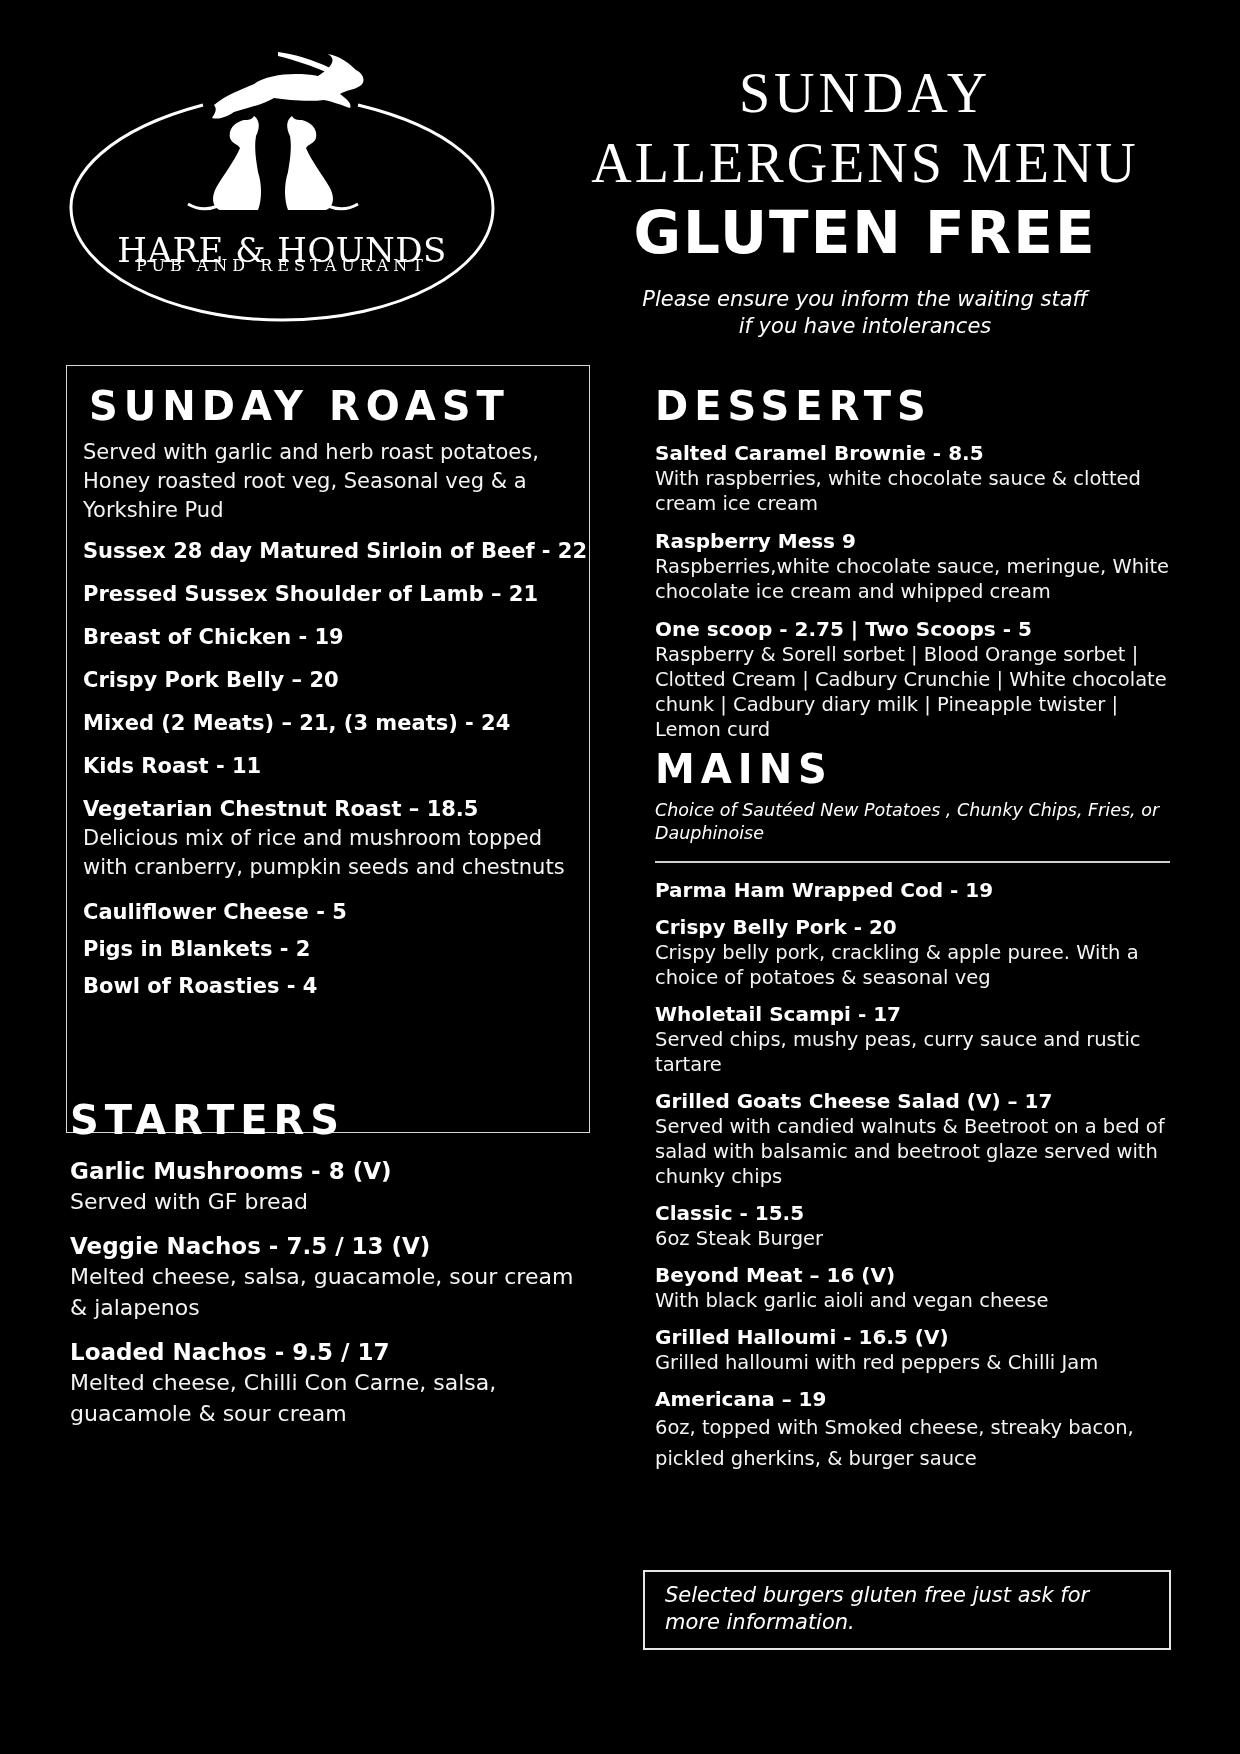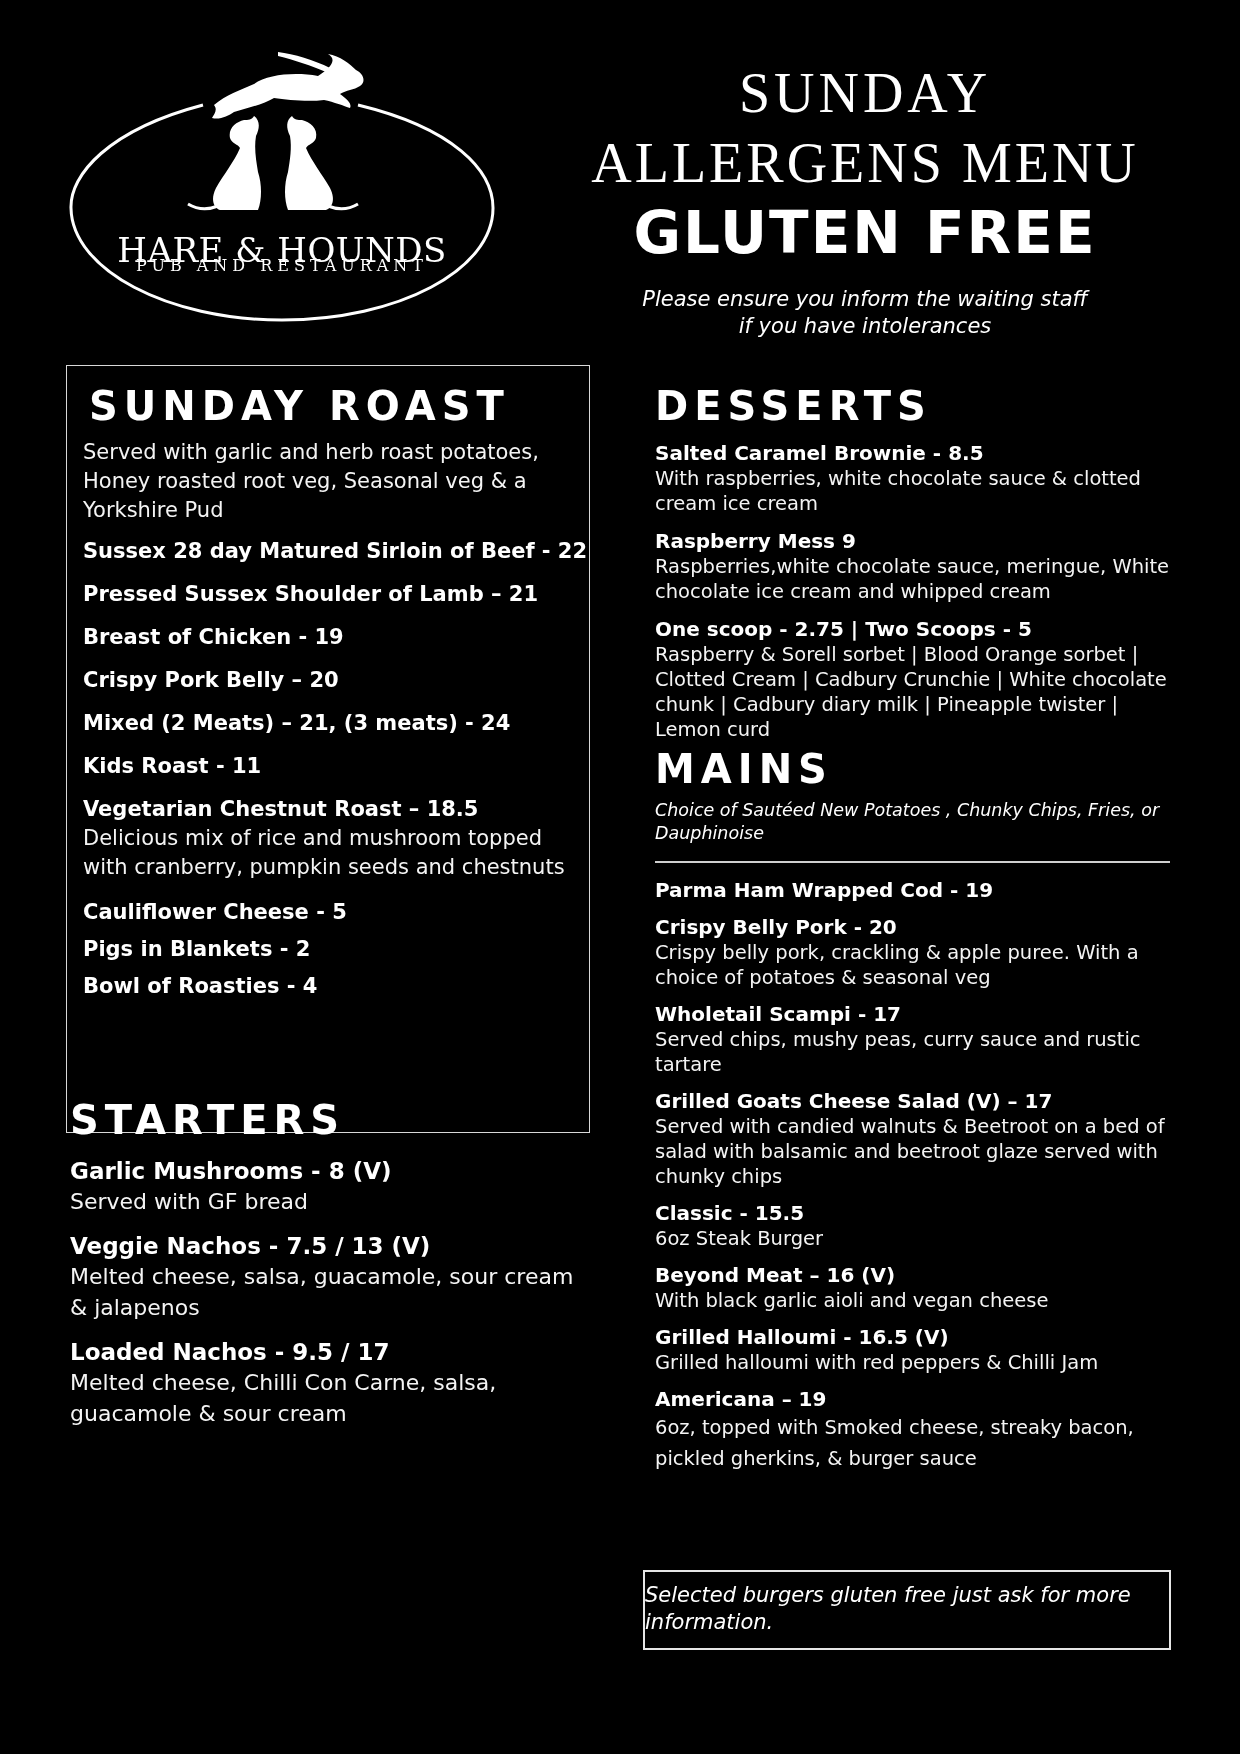--- a/index.html
+++ b/index.html
@@ -50,21 +50,21 @@
 
   
   .mains { left:655px; top:747px; width:515px; }
   .mains .sub { font-style:italic; font-size:17.5px; line-height:23px; margin-top:8px; }
   .mains .rule { height:2px; background:#cfcfcf; margin-top:16px; margin-bottom:14px; width:515px; }
   .mains .item { margin-bottom:11px; }
   .mains .item-name { font-size:20px; line-height:26px; }
   .mains .item-desc.tall { line-height:31px; }
 
   
-  .note-box { left:643px; top:1570px; width:528px; height:80px; border:2px solid #e6e6e6; box-sizing:border-box; padding:10px 0; font-style:italic; font-size:21px; line-height:27px; }
+  .note-box { left:643px; top:1570px; width:528px; height:80px; border:2px solid #e6e6e6; box-sizing:border-box; padding:10px 20px; font-style:italic; font-size:21px; line-height:27px; }
 </style>
 </head>
 <body>
 
 <div class="abs logo">
   <svg width="428" height="275" viewBox="0 0 428 275">
 
     <path d="M135 55 C 40 80, 2 125, 3 158 C 4 220, 100 270, 214 270 C 330 270, 425 220, 425 158 C 425 120, 385 78, 290 55" fill="none" stroke="#fff" stroke-width="3"></path>
 
     <path d="M146 55 C 158 45, 172 40, 186 34 C 200 24, 228 22, 250 26 C 262 18, 270 10, 260 4 C 272 6, 282 14, 288 20 C 296 24, 298 32, 292 36 C 286 40, 278 40, 272 44 C 280 50, 284 54, 282 58 C 276 56, 266 52, 256 50 C 240 52, 220 50, 206 48 C 196 54, 180 58, 166 62 C 160 66, 152 70, 144 68 C 146 64, 150 60, 146 55 Z" fill="#fff"></path>

